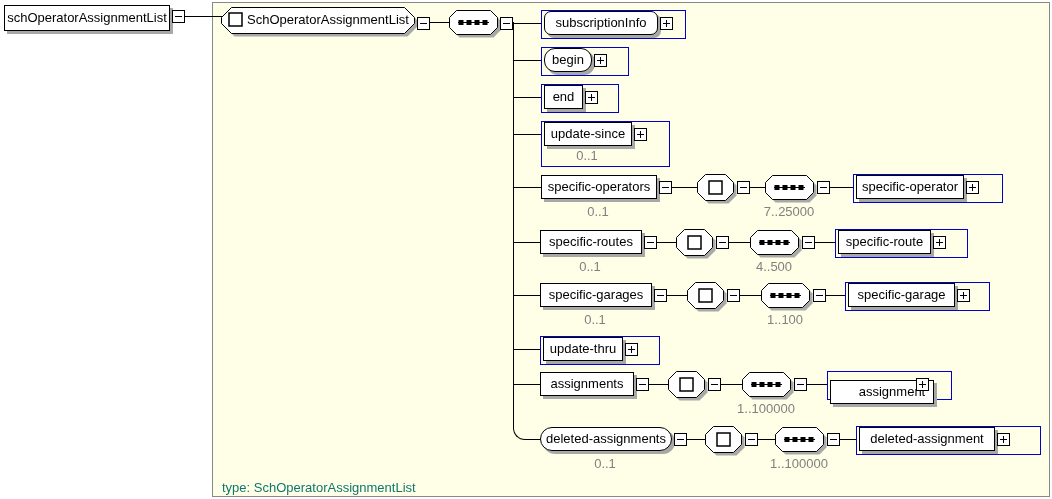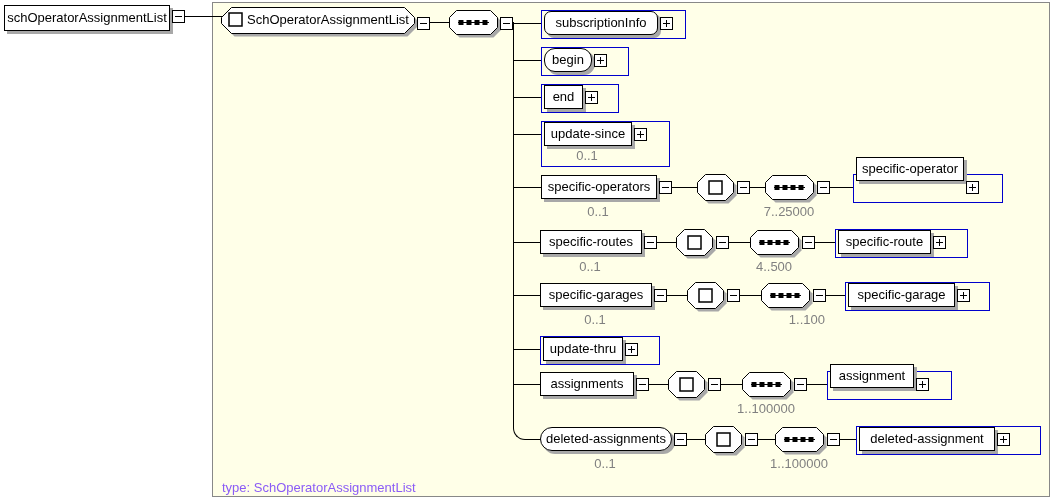--- a/index.html
+++ b/index.html
@@ -40,21 +40,21 @@
   .card{
     position:absolute;color:#808080;text-align:center;white-space:nowrap;z-index:3;
   }
   .shape{position:absolute;z-index:2;}
   .rootwrap{position:absolute;left:221px;top:7px;width:198px;height:30px;z-index:3;}
   .rootlabel{
     position:absolute;left:26px;top:0;width:162px;height:26px;line-height:26px;
     text-align:center;white-space:nowrap;z-index:4;
   }
   .footer{
-    position:absolute;left:222px;top:480px;color:#8b5cf6;z-index:2;white-space:nowrap;
+    position:absolute;left:222px;top:480px;color:#0f766e;z-index:2;white-space:nowrap;
   }
   .globalbox{
     position:absolute;left:4px;top:5px;width:164px;height:24px;line-height:24px;
     background:#fff;border:1px solid #000;box-shadow:3px 3px 0 #a8a8a8;
     text-align:center;white-space:nowrap;z-index:3;
   }
 </style>
 </head>
 <body>
 
@@ -134,21 +134,21 @@
   <line x1="9" y1="12.5" x2="40" y2="12.5" stroke="#000" stroke-width="1"></line>
   <rect x="9.5" y="10" width="5" height="5" fill="#000"></rect>
     <rect x="17.5" y="10" width="5" height="5" fill="#000"></rect>
   <rect x="25.5" y="10" width="5" height="5" fill="#000"></rect>
     <rect x="33.5" y="10" width="5" height="5" fill="#000"></rect>
 </svg>
 <div class="toggle" style="left:817px;top:181px;"></div>
 <div class="hline" style="left:830px;top:187px;width:23px;"></div>
 <div class="card" style="left:745px;top:204px;width:88px;">7..25000</div>
 <div class="bluerect" style="left:853px;top:174px;width:148px;"></div>
-<div class="ebox" style="left:856px;top:157px;width:106px;text-align:center;">specific-operator</div>
+<div class="ebox" style="left:856px;top:175px;width:106px;text-align:center;">specific-operator</div>
 <div class="toggle plus" style="left:966px;top:181px;"></div>
 
 <div class="ebox" style="left:540px;top:230px;width:100px;">specific-routes</div>
 <div class="toggle" style="left:644px;top:236px;"></div>
 <div class="card" style="left:540px;top:259px;width:100px;">0..1</div>
 <div class="hline" style="left:657px;top:242px;width:19px;"></div>
 <svg class="shape" style="left:676px;top:229px;" width="41" height="31" viewBox="0 0 41 31">
   <polygon points="11.5,3.5 31.5,3.5 39.5,11.5 39.5,21.5 31.5,29.5 11.5,29.5 3.5,21.5 3.5,11.5" fill="#a8a8a8"></polygon>
   <polygon points="8.5,0.5 28.5,0.5 36.5,8.5 36.5,18.5 28.5,26.5 8.5,26.5 0.5,18.5 0.5,8.5" fill="#ffffff" stroke="#000" stroke-width="1"></polygon>
   <rect x="12" y="7" width="13" height="13" fill="#fff" stroke="#000" stroke-width="1.5"></rect>
@@ -186,21 +186,21 @@
   <polygon points="10.5,3.5 44.5,3.5 51.5,10.5 51.5,20.5 44.5,27.5 10.5,27.5 3.5,20.5 3.5,10.5" fill="#a8a8a8"></polygon>
   <polygon points="7.5,0.5 41.5,0.5 48.5,7.5 48.5,17.5 41.5,24.5 7.5,24.5 0.5,17.5 0.5,7.5" fill="#ffffff" stroke="#000" stroke-width="1"></polygon>
   <line x1="9" y1="12.5" x2="40" y2="12.5" stroke="#000" stroke-width="1"></line>
   <rect x="9.5" y="10" width="5" height="5" fill="#000"></rect>
     <rect x="17.5" y="10" width="5" height="5" fill="#000"></rect>
   <rect x="25.5" y="10" width="5" height="5" fill="#000"></rect>
     <rect x="33.5" y="10" width="5" height="5" fill="#000"></rect>
 </svg>
 <div class="toggle" style="left:813px;top:289px;"></div>
 <div class="hline" style="left:826px;top:295px;width:19px;"></div>
-<div class="card" style="left:745px;top:312px;width:80px;text-align:right;">1..100</div>
+<div class="card" style="left:745px;top:312px;width:80px;">1..100</div>
 <div class="bluerect" style="left:845px;top:282px;width:143px;"></div>
 <div class="ebox" style="left:848px;top:283px;width:105px;">specific-garage</div>
 <div class="toggle plus" style="left:957px;top:289px;"></div>
 
 <div class="bluerect" style="left:540px;top:336px;width:118px;"></div>
 <div class="ebox" style="left:543px;top:337px;width:78px;">update-thru</div>
 <div class="toggle plus" style="left:625px;top:343px;"></div>
 
 <div class="ebox" style="left:540px;top:372px;width:92px;">assignments</div>
 <div class="toggle" style="left:636px;top:378px;"></div>
@@ -218,21 +218,21 @@
   <line x1="9" y1="12.5" x2="40" y2="12.5" stroke="#000" stroke-width="1"></line>
   <rect x="9.5" y="10" width="5" height="5" fill="#000"></rect>
     <rect x="17.5" y="10" width="5" height="5" fill="#000"></rect>
   <rect x="25.5" y="10" width="5" height="5" fill="#000"></rect>
     <rect x="33.5" y="10" width="5" height="5" fill="#000"></rect>
 </svg>
 <div class="toggle" style="left:794px;top:378px;"></div>
 <div class="hline" style="left:807px;top:384px;width:20px;"></div>
 <div class="card" style="left:716px;top:401px;width:100px;">1..100000</div>
 <div class="bluerect" style="left:827px;top:371px;width:123px;"></div>
-<div class="ebox" style="left:830px;top:364px;width:82px;">assignment</div>
+<div class="ebox" style="left:830px;top:380px;width:82px;padding-left:20px;">assignment</div>
 <div class="toggle plus" style="left:916px;top:378px;"></div>
 
 <div class="ebox" style="left:540px;top:427px;width:130px;border-radius:12px;">deleted-assignments</div>
 <div class="toggle" style="left:674px;top:433px;"></div>
 <div class="card" style="left:540px;top:456px;width:130px;">0..1</div>
 <div class="hline" style="left:687px;top:439px;width:18px;"></div>
 <svg class="shape" style="left:705px;top:426px;" width="41" height="31" viewBox="0 0 41 31">
   <polygon points="11.5,3.5 31.5,3.5 39.5,11.5 39.5,21.5 31.5,29.5 11.5,29.5 3.5,21.5 3.5,11.5" fill="#a8a8a8"></polygon>
   <polygon points="8.5,0.5 28.5,0.5 36.5,8.5 36.5,18.5 28.5,26.5 8.5,26.5 0.5,18.5 0.5,8.5" fill="#ffffff" stroke="#000" stroke-width="1"></polygon>
   <rect x="12" y="7" width="13" height="13" fill="#fff" stroke="#000" stroke-width="1.5"></rect>

